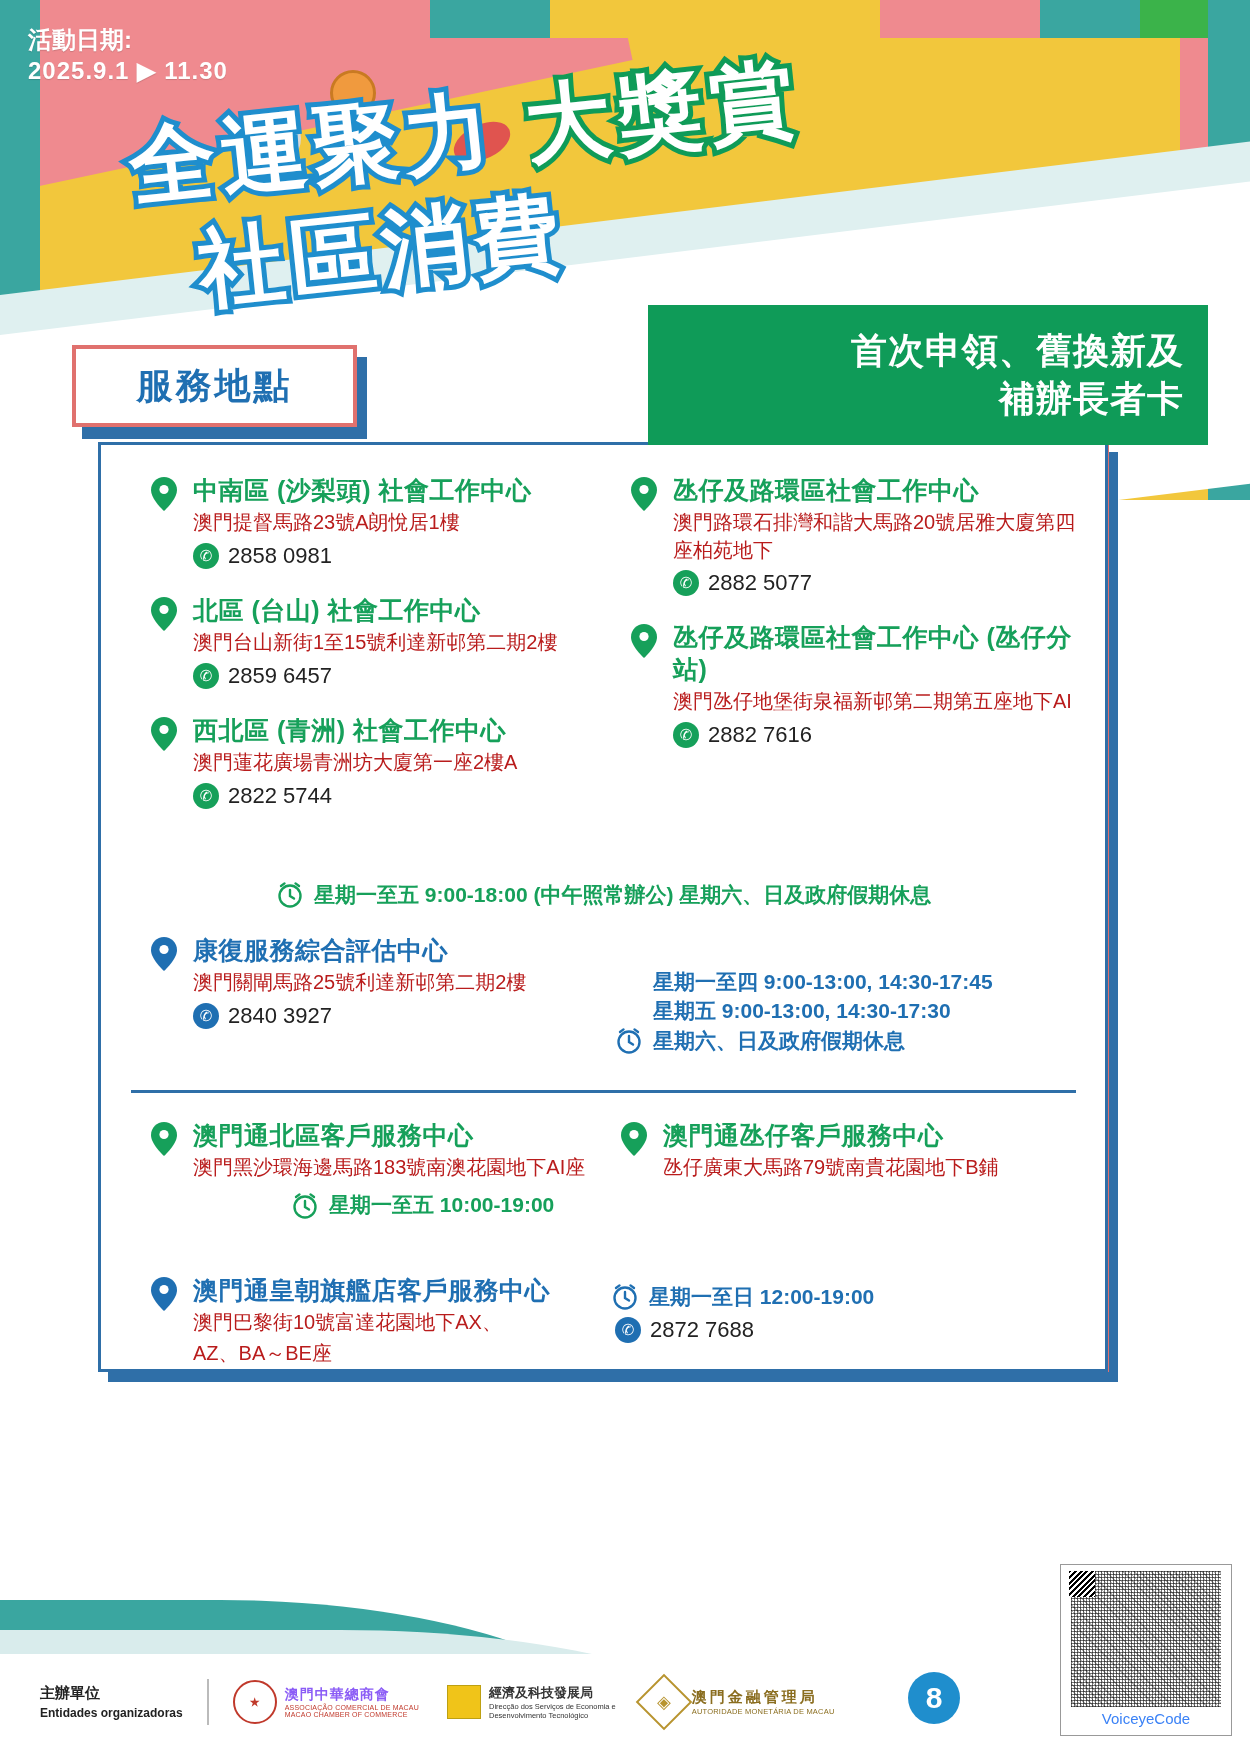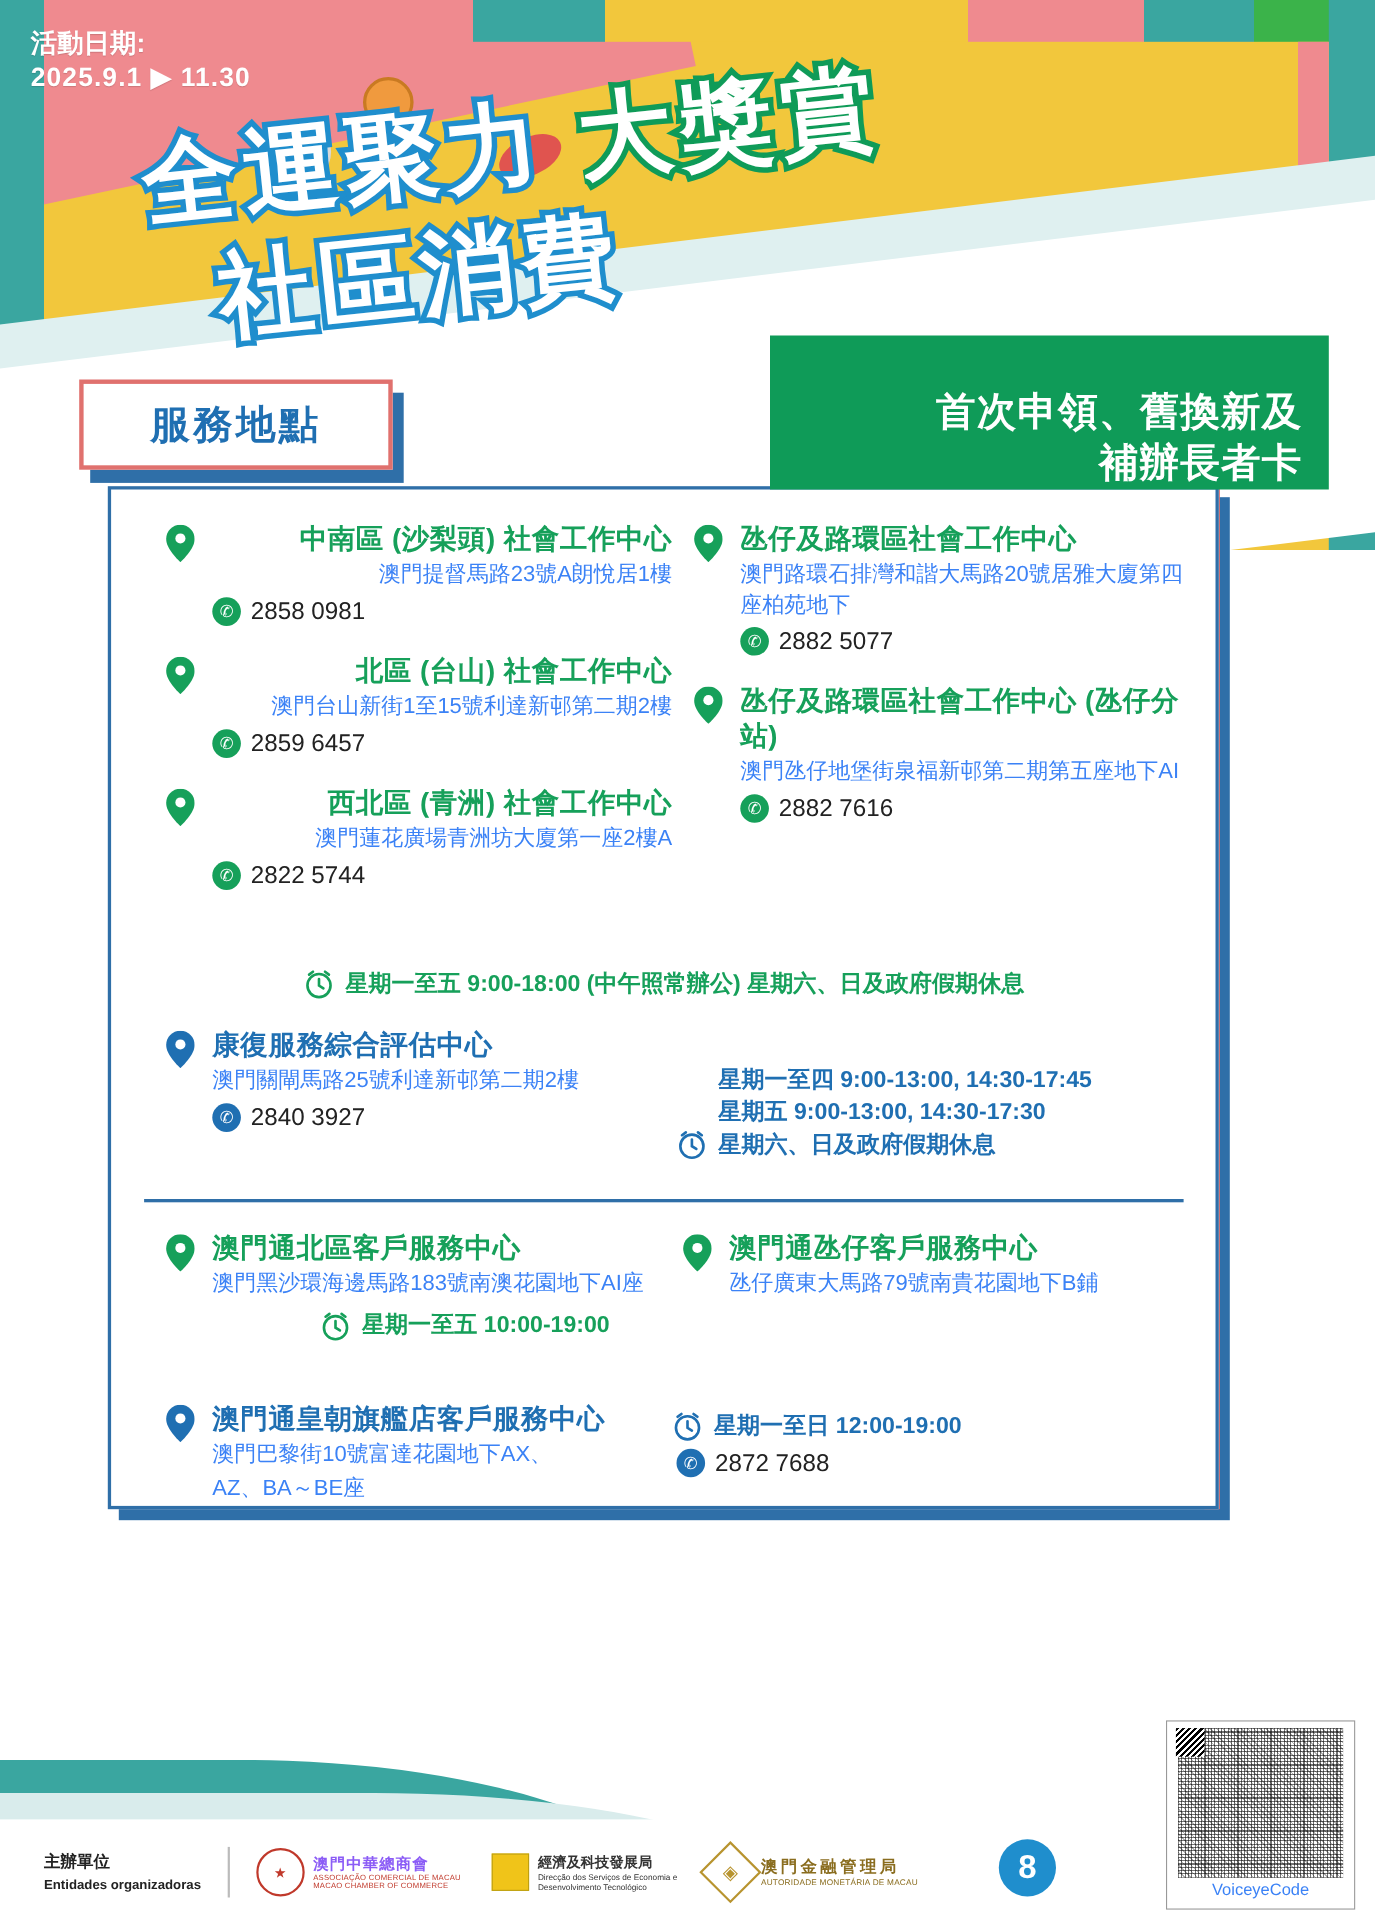--- a/index.html
+++ b/index.html
@@ -92,24 +92,24 @@
     border:3px solid #d8d8d8; z-index:4;
   }
   .ball.volley { left:245px; top:110px; width:56px; height:56px; }
   .ball.basket { left:330px; top:70px; width:46px; height:46px; background:#f09a3e; border-color:#c97a22;}
   .paddle {
     position:absolute; left:452px; top:125px; width:60px; height:34px;
     background:#e0544f; border-radius:30px/18px; transform:rotate(-25deg); z-index:4;
   }
 
   .green-banner {
-    position:absolute; right:42px; top:305px; width:508px; height:140px;
+    position:absolute; right:42px; top:305px; width:560px; height:140px;
     background:#0f9b58; z-index:7;
     display:flex; flex-direction:column; align-items:flex-end;
-    justify-content:flex-end; padding:0 24px 0 0;
+    justify-content:center; padding:0 24px 0 0;
   }
   .green-banner div {
     color:#ffffff; font-weight:bold; font-size:36px; line-height:1.32; letter-spacing:1px;
   }
 
   .service-tab {
     position:absolute; left:72px; top:345px; width:285px; height:82px;
     background:#ffffff; border:4px solid #e0716e; z-index:8;
     display:flex; align-items:center; justify-content:center;
   }
@@ -125,33 +125,33 @@
     background:#2f6fa8;
   }
   .panel {
     position:absolute; left:98px; top:442px; width:1010px; height:930px;
     background:#ffffff; border:3px solid #2f6fa8;
   }
   .panel-accent {
     position:absolute; left:1095px; top:442px; width:14px; height:930px; background:#e0716e;
   }
 
-  .col-left { position:absolute; left:40px; top:30px; width:470px;text-align:right; }
+  .col-left { position:absolute; left:40px; top:30px; width:470px; }
   .col-right { position:absolute; left:520px; top:30px; width:455px; }
 
   .entry { margin-bottom:26px; position:relative; padding-left:52px; }
   .pin {
     position:absolute; left:10px; top:2px; width:26px; height:34px;
   }
   .pin svg { display:block; }
   .ename {
     font-size:25px; font-weight:bold; color:#16a05a; line-height:1.25; letter-spacing:.5px;
   }
   .ename.blue { color:#1f6fb2; }
-  .eaddr { font-size:20px; color:#3b82f6; line-height:1.38; margin-top:3px; }
+  .eaddr { font-size:20px; color:#b91c1c; line-height:1.38; margin-top:3px; }
   .ephone {
     margin-top:6px; font-size:22px; color:#222222; display:flex; align-items:center; gap:9px;
   }
   .phone-ic {
     width:26px; height:26px; border-radius:50%; background:#16a05a;
     display:inline-flex; align-items:center; justify-content:center;
     color:#ffffff; font-size:15px; flex:0 0 auto;
   }
   .phone-ic.blue { background:#1f6fb2; }
 

